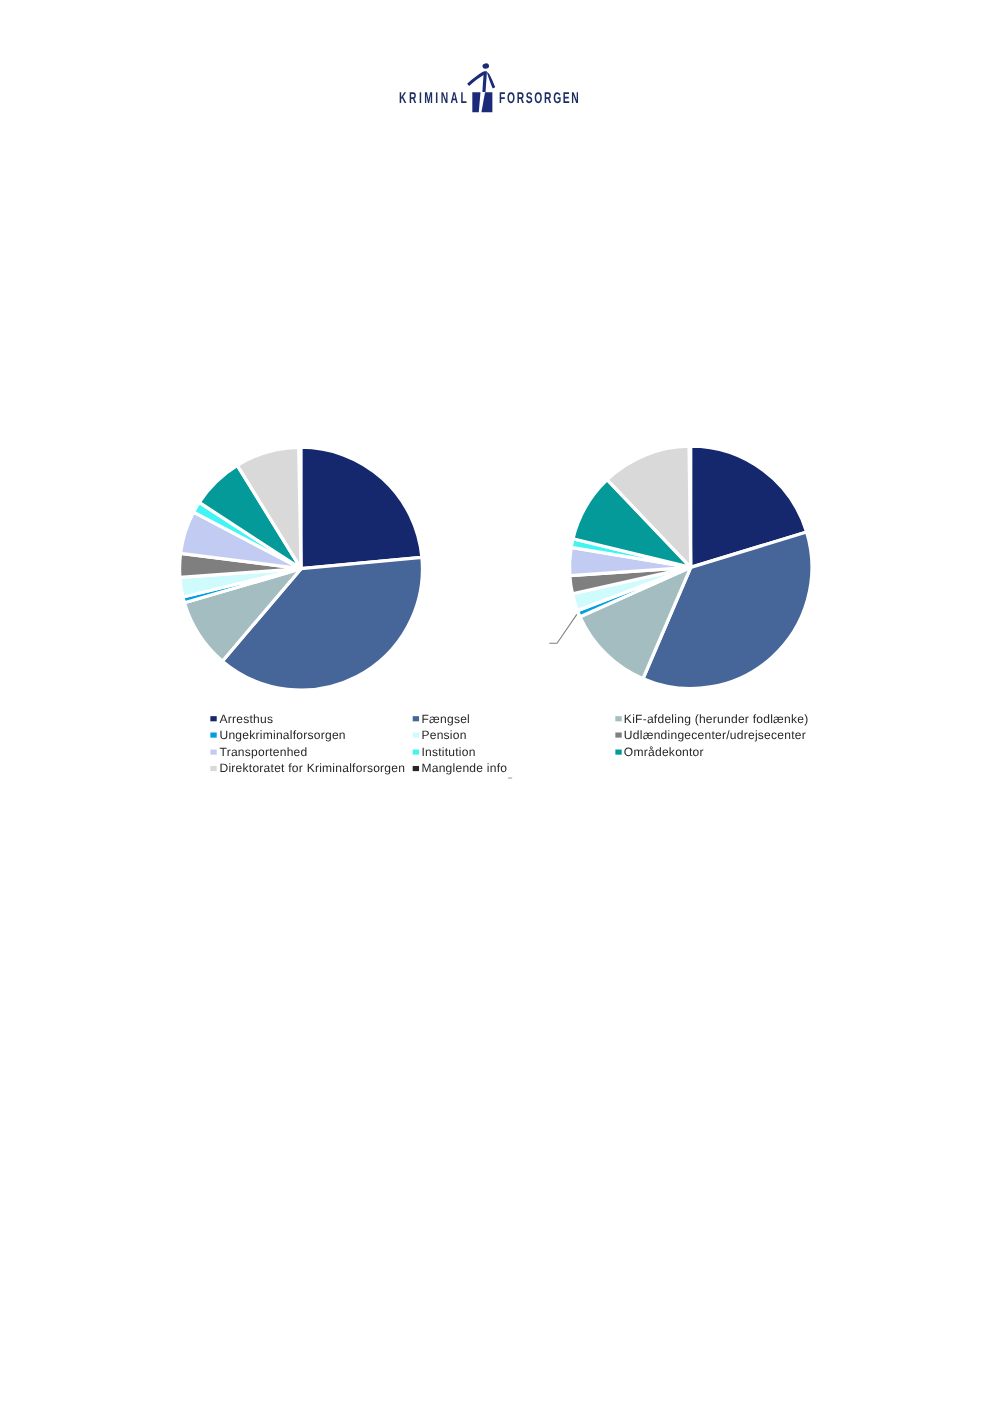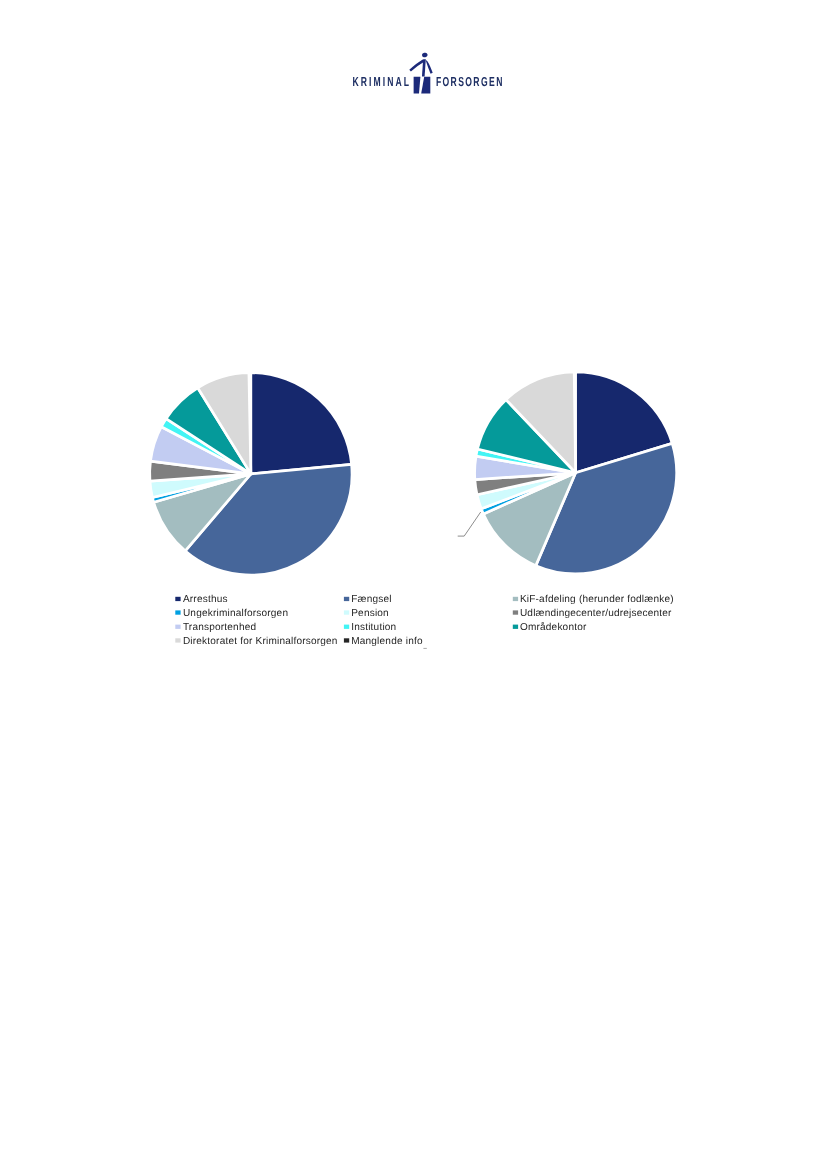--- a/index.html
+++ b/index.html
@@ -3,21 +3,21 @@
 <meta charset="utf-8">
 <title>Kriminalforsorgen</title>
 <style>
   html,body{margin:0;padding:0;background:#ffffff;}
   body{width:827px;height:1169px;font-family:"Liberation Sans",sans-serif;
        -webkit-font-smoothing:antialiased;
        text-rendering:geometricPrecision;}
   .page{position:relative;width:827px;height:1169px;overflow:hidden;background:#fff;}
 
   
-  .logo{position:absolute;left:348px;top:46px;width:160px;height:50px;}
+  .logo{position:absolute;left:328px;top:46px;width:160px;height:50px;}
   .logo svg{display:block;}
   .logo g path,.logo g ellipse{fill:#1C2A7A;}
   .logoword{font-family:"Liberation Sans",sans-serif;font-size:12.95px;
             fill:#1E2F63;letter-spacing:3.33px;font-weight:600;}
 
   
   .chartwrap{position:absolute;left:0;top:0;width:827px;height:680px;}
   .chartwrap svg{display:block;}
 
   

